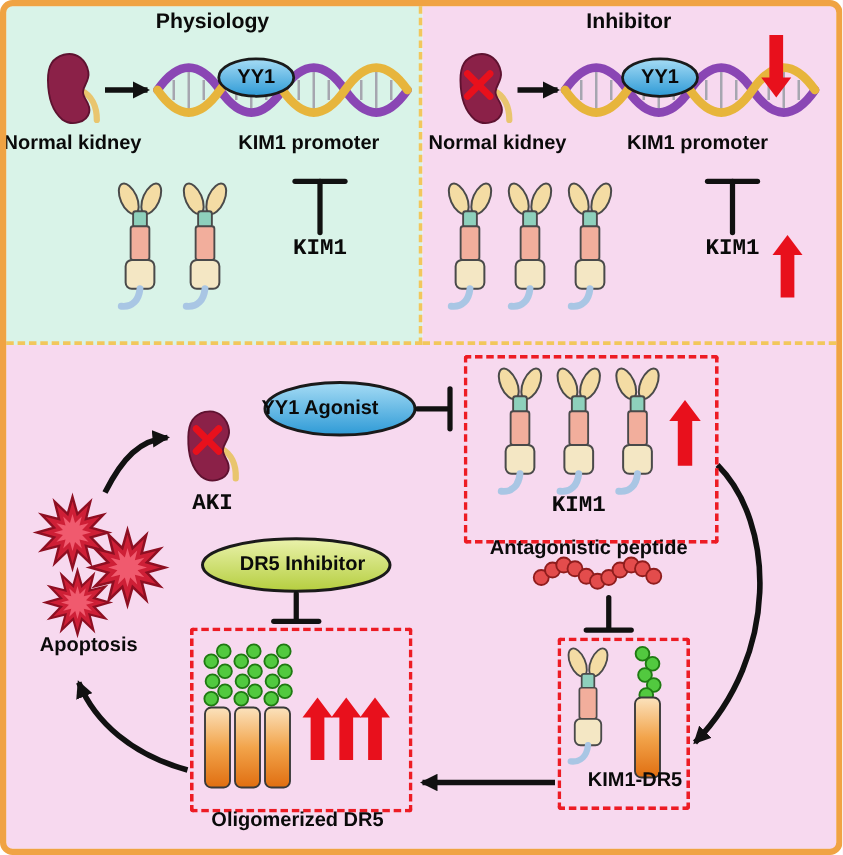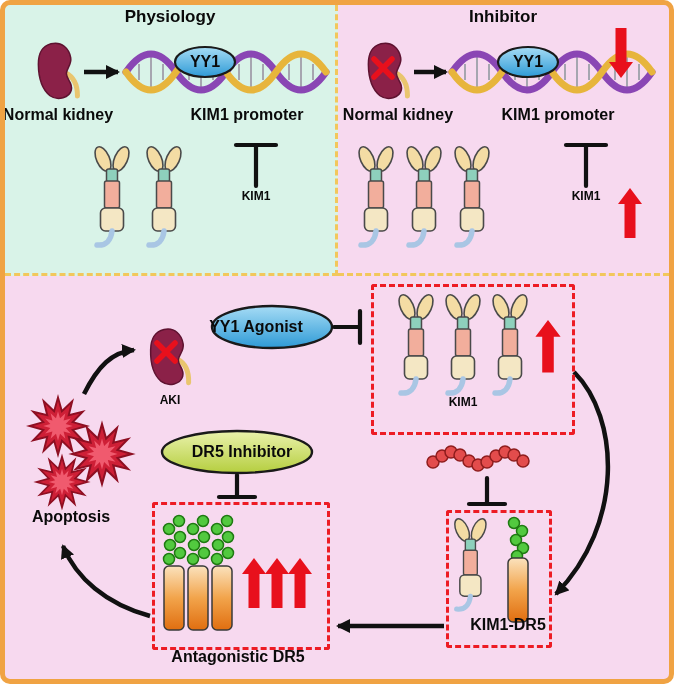--- a/index.html
+++ b/index.html
@@ -29,21 +29,21 @@
     border:3px dashed #ED1C24; border-radius:3px;
   }
   .lbl {
     position:absolute; z-index:5;
     transform:translateX(-50%);
     font-weight:700; color:#0a0a0a; white-space:nowrap;
     font-size:16px; line-height:1.1;
   }
   .lbl.ctr { transform:translate(-50%,-50%); }
   .lbl.big { font-size:17px; }
-  .lbl.gene { font-size:12px; }
+  .lbl.gene { font-size:18px;font-family:Liberation Mono, monospace; }
   #frame {
     position:absolute; inset:0; z-index:10; pointer-events:none;
     border:5px solid #F0A343; border-radius:10px;
   }
 </style>
 </head>
 <body>
 
 <div id="stage">
 
@@ -245,19 +245,20 @@
   <div class="lbl" style="left:247px; top:106px;">KIM1 promoter</div>
   <div class="lbl gene" style="left:256px; top:190px;">KIM1</div>
 
   <div class="lbl" style="left:398px; top:106px;">Normal kidney</div>
   <div class="lbl" style="left:558px; top:106px;">KIM1 promoter</div>
   <div class="lbl gene" style="left:586px; top:190px;">KIM1</div>
 
   <div class="lbl ctr" style="left:256px; top:327px;">YY1 Agonist</div>
   <div class="lbl gene" style="left:170px; top:394px;">AKI</div>
   <div class="lbl gene" style="left:463px; top:396px;">KIM1</div>
+  <div class="lbl" style="left:471px; top:430px;">Antagonistic peptide</div>
   <div class="lbl ctr" style="left:242px; top:452px;">DR5 Inhibitor</div>
   <div class="lbl" style="left:71px;  top:508px;">Apoptosis</div>
-  <div class="lbl" style="left:238px; top:648px;">Antagonistic DR5</div>
+  <div class="lbl" style="left:238px; top:648px;">Oligomerized DR5</div>
   <div class="lbl" style="left:496px; top:616px;padding-left:24px;">KIM1-DR5</div>
 
   <div id="frame"></div>
 </div>
 
 </body></html>

